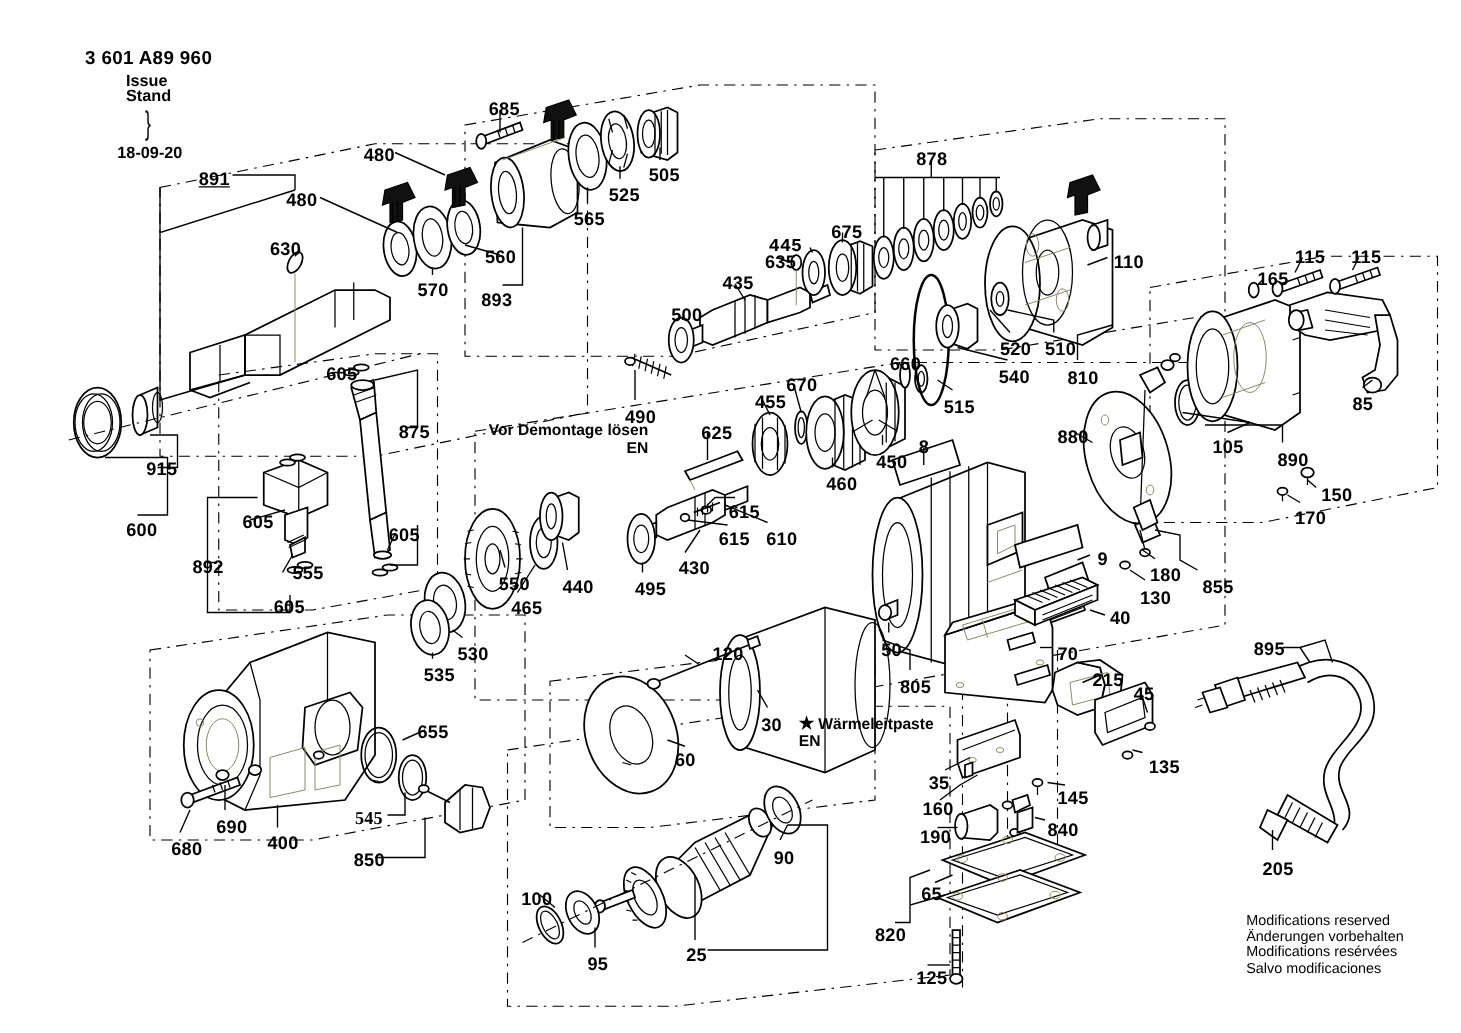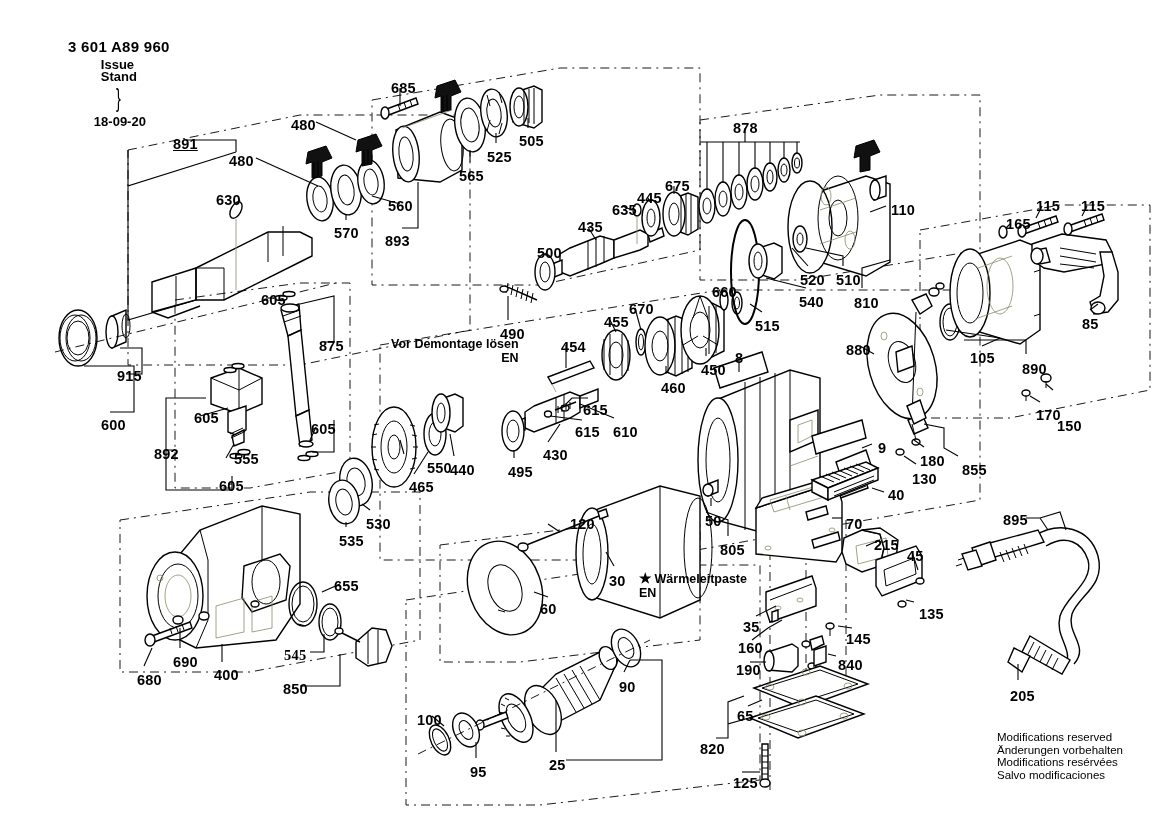--- a/index.html
+++ b/index.html
@@ -711,72 +711,72 @@
   </div>
 
   <div id="legal">
     <div>Modifications reserved</div>
     <div>Änderungen vorbehalten</div>
     <div>Modifications resérvées</div>
     <div>Salvo modificaciones</div>
   </div>
 
   <div id="callout-layer">
-      <div class="cal" style="left: 173px; top: 136px; text-decoration: underline;">891</div>
+      <div class="cal" style="left: 159px; top: 136px; text-decoration: underline;">891</div>
       <div class="cal" style="left: 291px; top: 117px;">480</div>
       <div class="cal" style="left: 229px; top: 153px;">480</div>
       <div class="cal" style="left: 216px; top: 192px;">630</div>
       <div class="cal" style="left: 391px; top: 80px;">685</div>
       <div class="cal" style="left: 519px; top: 133px;">505</div>
       <div class="cal" style="left: 487px; top: 149px; text-align: center;">525</div>
       <div class="cal" style="left: 459px; top: 168px;">565</div>
       <div class="cal" style="left: 388px; top: 198px;">560</div>
       <div class="cal" style="left: 385px; top: 233px;">893</div>
       <div class="cal" style="left: 334px; top: 225px;">570</div>
       <div class="cal" style="left: 733px; top: 120px;">878</div>
       <div class="cal" style="left: 665px; top: 178px;">675</div>
-      <div class="cal" style="left: 637px; top: 190px;">445</div>
+      <div class="cal" style="left: 615px; top: 190px; font-family: Liberation Mono, monospace;">445</div>
       <div class="cal" style="left: 612px; top: 202px;">635</div>
       <div class="cal" style="left: 578px; top: 219px;">435</div>
       <div class="cal" style="left: 537px; top: 245px;">500</div>
       <div class="cal" style="left: 500px; top: 326px;">490</div>
       <div class="cal" style="left: 891px; top: 202px;">110</div>
       <div class="cal" style="left: 1036px; top: 198px;">115</div>
       <div class="cal" style="left: 1081px; top: 198px;">115</div>
       <div class="cal" style="left: 1006px; top: 216px;">165</div>
       <div class="cal" style="left: 1082px; top: 316px;">85</div>
       <div class="cal" style="left: 970px; top: 350px;">105</div>
       <div class="cal" style="left: 1022px; top: 361px;">890</div>
-      <div class="cal" style="left: 1057px; top: 389px; margin-top: 29px;">150</div>
+      <div class="cal" style="left: 1057px; top: 389px;">150</div>
       <div class="cal" style="left: 1036px; top: 407px;">170</div>
       <div class="cal" style="left: 800px; top: 272px;">520</div>
       <div class="cal" style="left: 836px; top: 272px;">510</div>
       <div class="cal" style="left: 799px; top: 294px;">540</div>
       <div class="cal" style="left: 854px; top: 295px;">810</div>
       <div class="cal" style="left: 712px; top: 284px;">660</div>
       <div class="cal" style="left: 755px; top: 318px;">515</div>
       <div class="cal" style="left: 846px; top: 342px;">880</div>
       <div class="cal" style="left: 962px; top: 462px;">855</div>
       <div class="cal" style="left: 920px; top: 453px;">180</div>
       <div class="cal" style="left: 912px; top: 471px;">130</div>
       <div class="cal" style="left: 878px; top: 440px;">9</div>
       <div class="cal" style="left: 888px; top: 487px;">40</div>
       <div class="cal" style="left: 735px; top: 350px;">8</div>
       <div class="cal" style="left: 604px; top: 314px;">455</div>
       <div class="cal" style="left: 629px; top: 301px;">670</div>
       <div class="cal" style="left: 661px; top: 380px;">460</div>
       <div class="cal" style="left: 701px; top: 362px;">450</div>
-      <div class="cal" style="left: 561px; top: 339px;">454</div>
+      <div class="cal" style="left: 561px; top: 339px;">625</div>
       <div class="cal" style="left: 583px; top: 402px;">615</div>
       <div class="cal" style="left: 575px; top: 424px;">615</div>
       <div class="cal" style="left: 613px; top: 424px;">610</div>
       <div class="cal" style="left: 543px; top: 447px;">430</div>
       <div class="cal" style="left: 508px; top: 464px;">495</div>
       <div class="cal" style="left: 450px; top: 462px;">440</div>
-      <div class="cal" style="left: 399px; top: 460px; margin-left: 28px;">550</div>
+      <div class="cal" style="left: 399px; top: 460px;">550</div>
       <div class="cal" style="left: 409px; top: 479px;">465</div>
       <div class="cal" style="left: 366px; top: 516px;">530</div>
       <div class="cal" style="left: 339px; top: 533px;">535</div>
       <div class="cal" style="left: 319px; top: 338px;">875</div>
       <div class="cal" style="left: 261px; top: 292px;">605</div>
       <div class="cal" style="left: 311px; top: 421px;">605</div>
       <div class="cal" style="left: 194px; top: 410px;">605</div>
       <div class="cal" style="left: 219px; top: 478px;">605</div>
       <div class="cal" style="left: 234px; top: 451px;">555</div>
       <div class="cal" style="left: 154px; top: 446px;">892</div>

